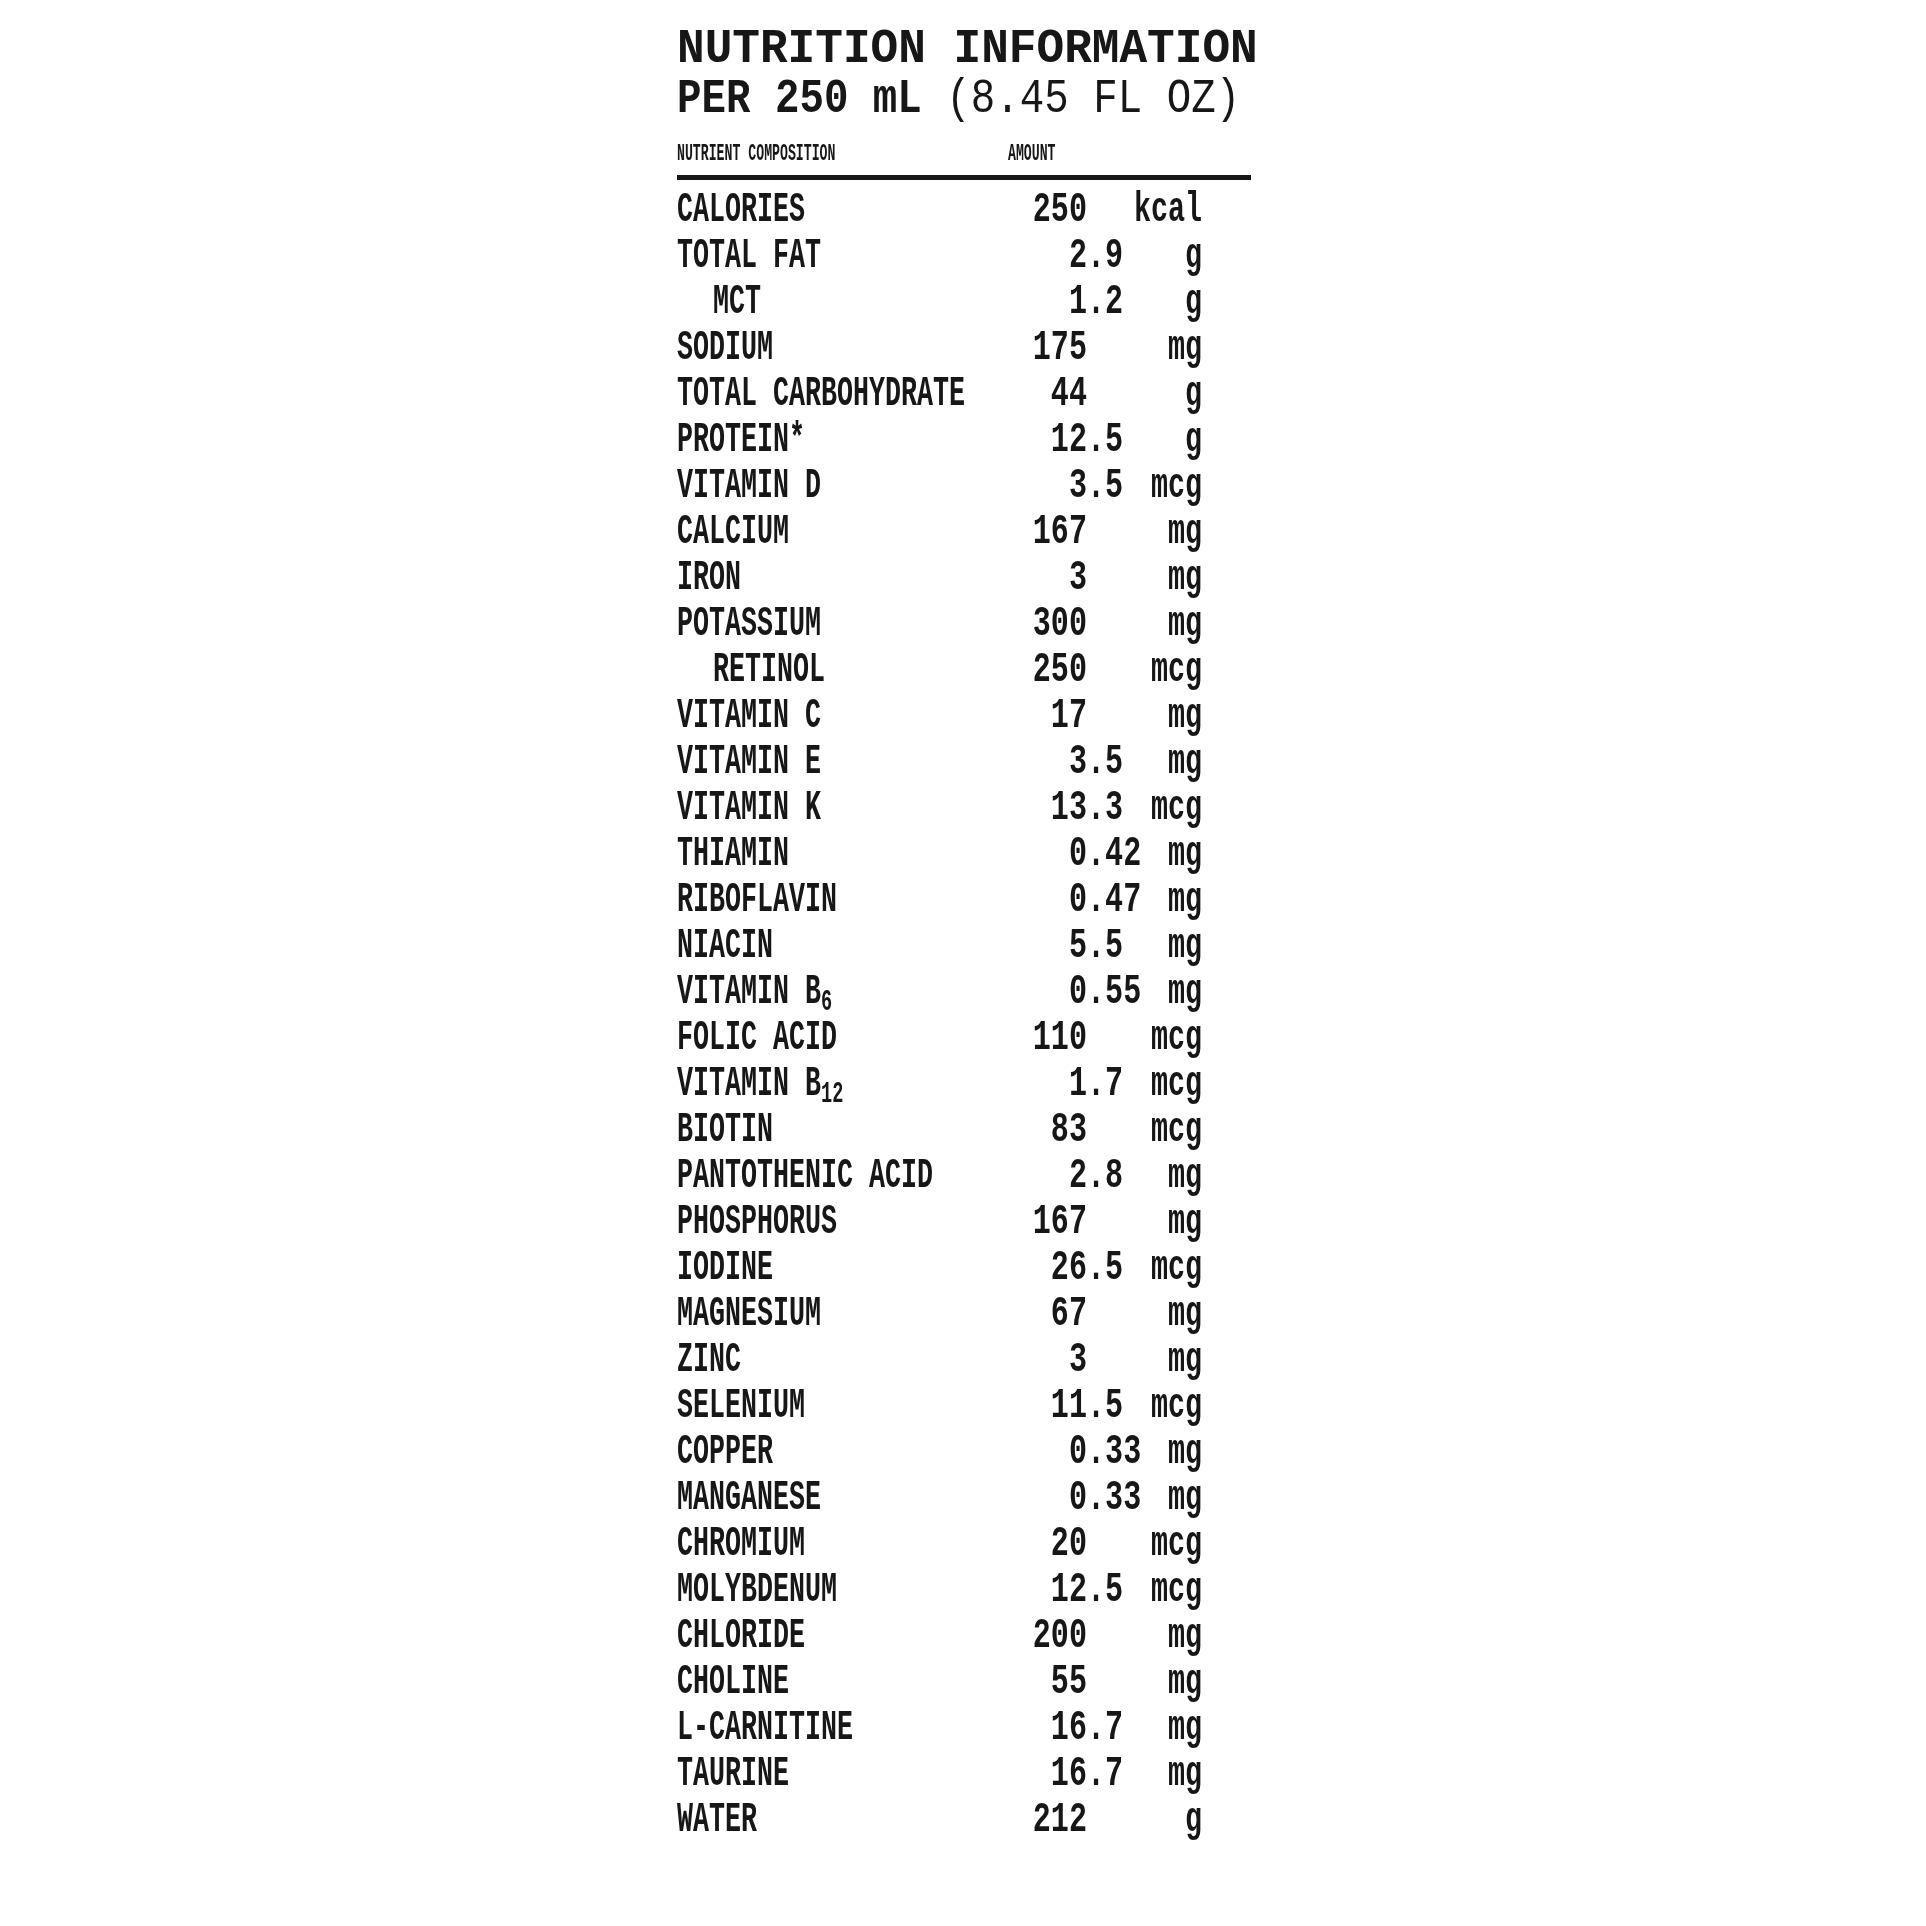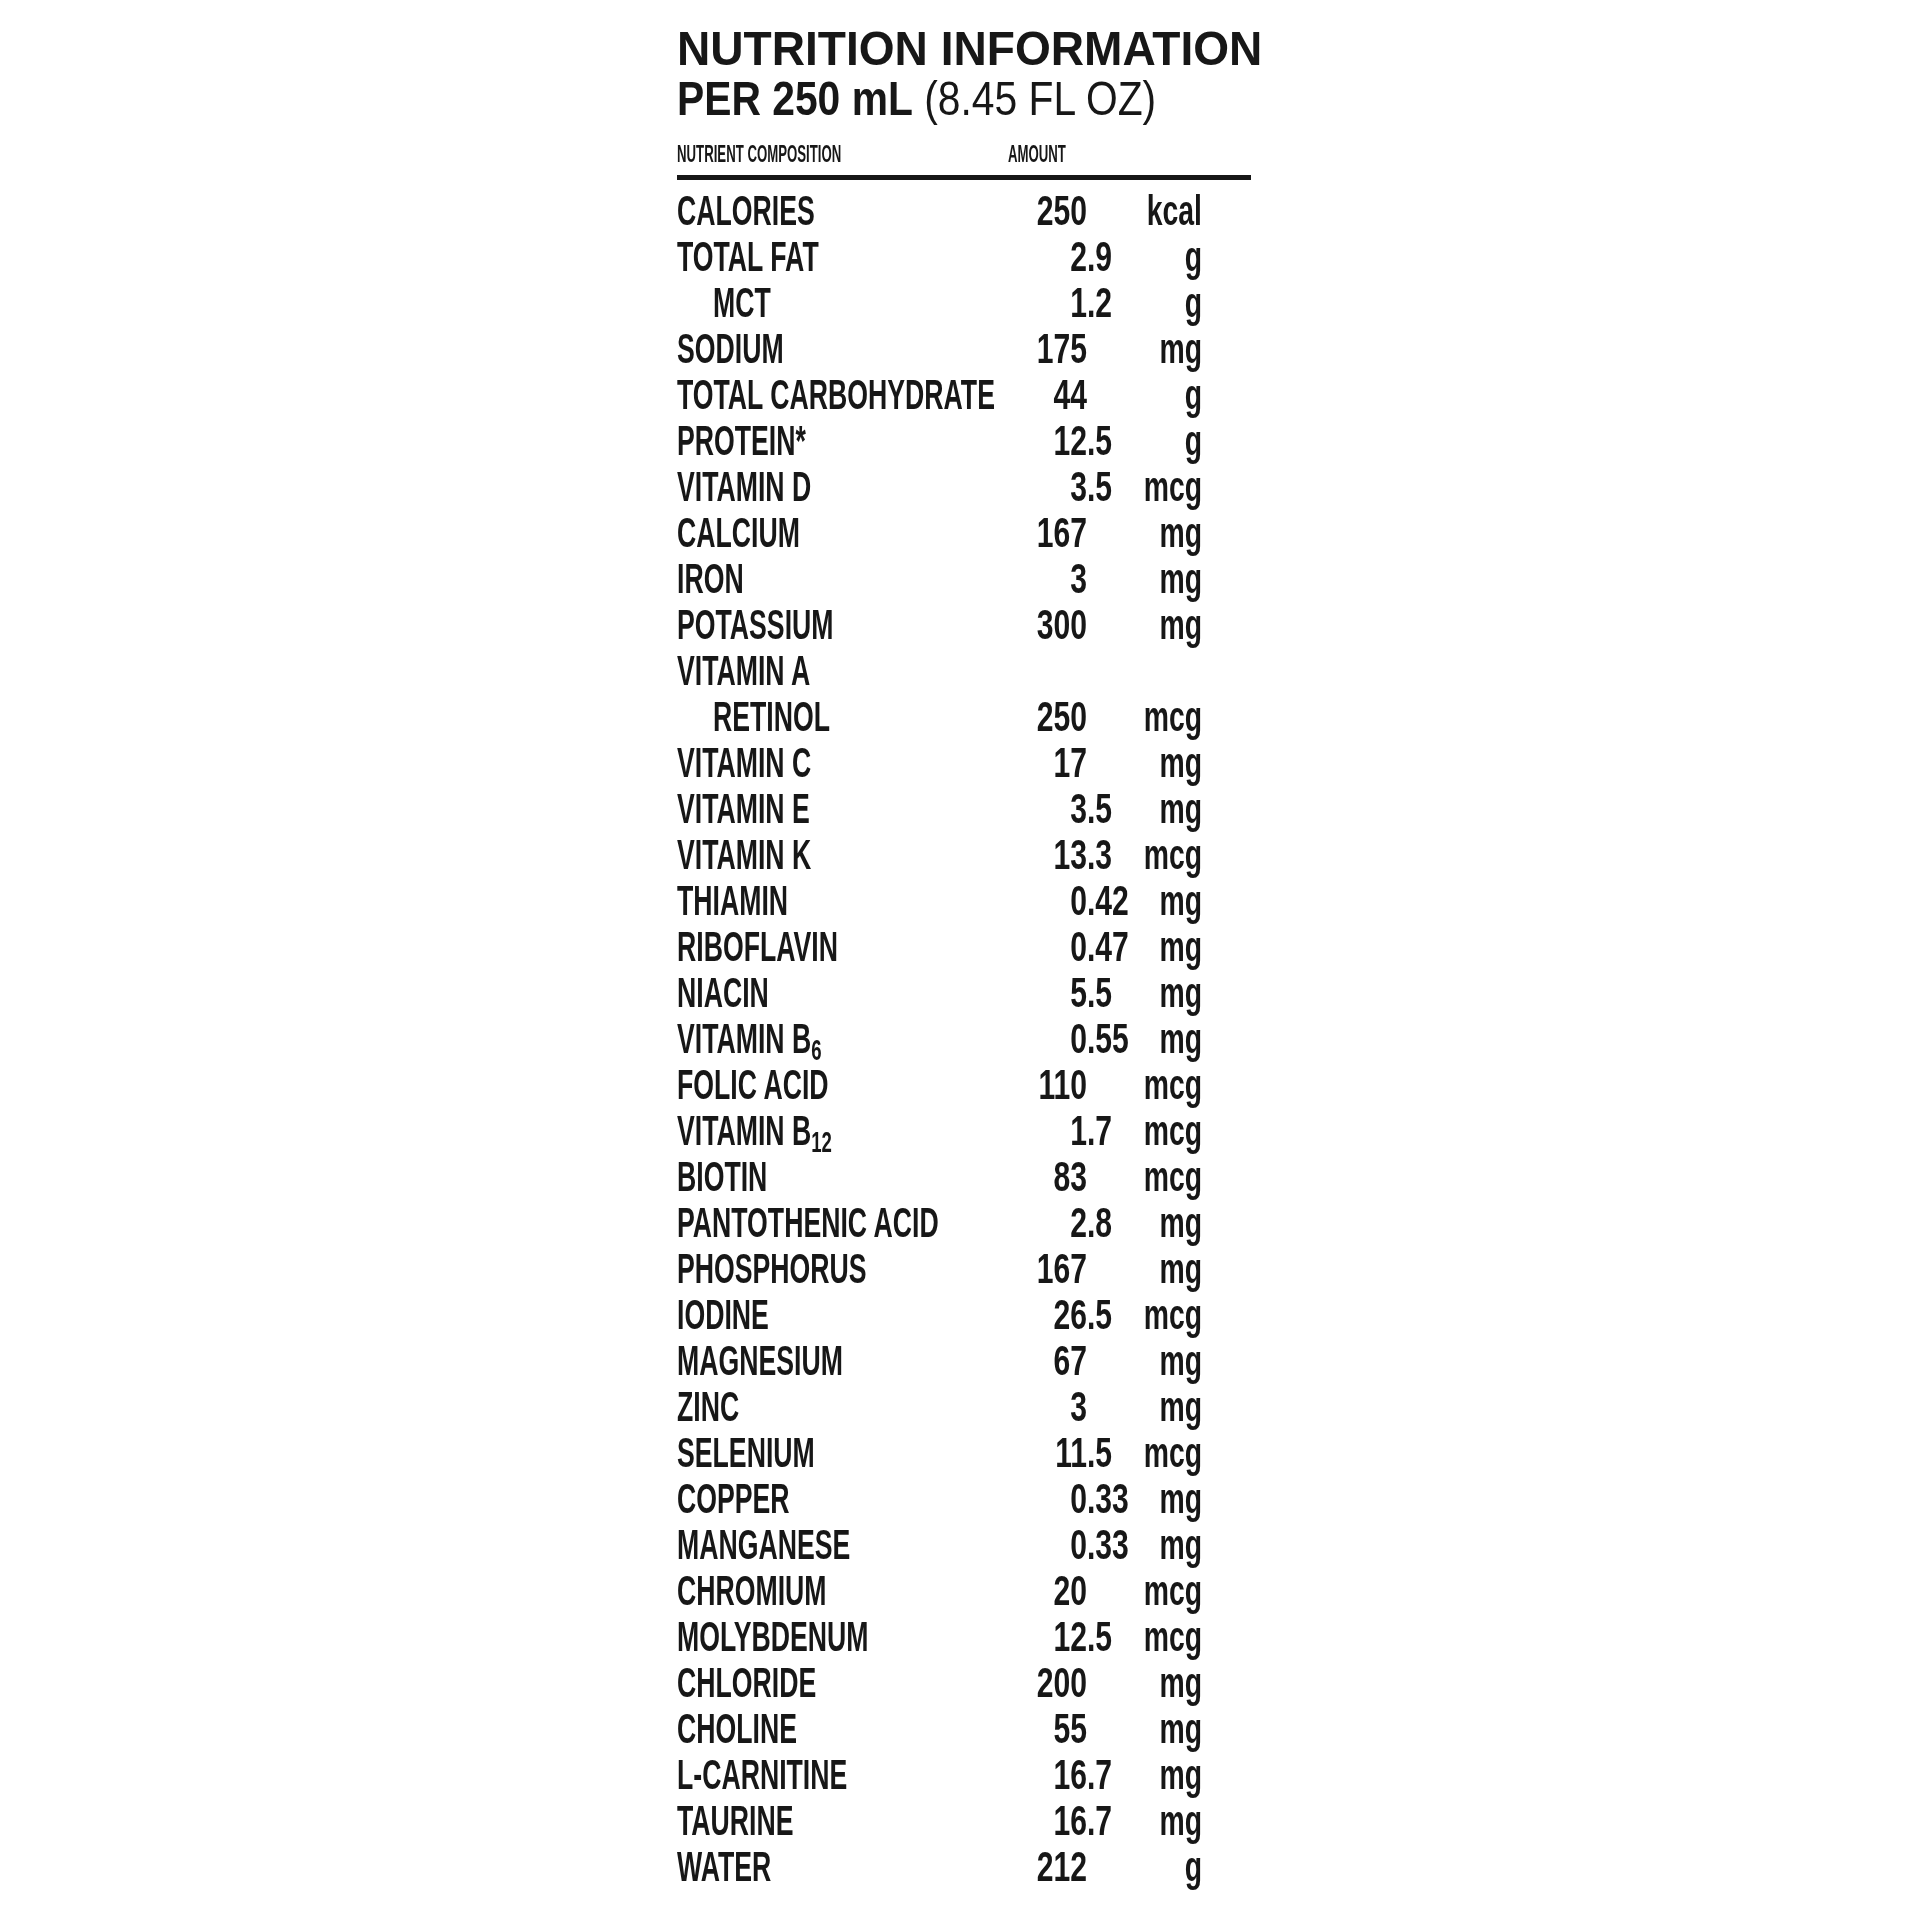--- a/index.html
+++ b/index.html
@@ -2,21 +2,21 @@
 <html><head>
 <meta charset="utf-8">
 <style>
   html, body { margin: 0; padding: 0; background: #ffffff; }
   .page {
     position: relative;
     width: 1927px;
     height: 1927px;
     background: #ffffff;
     overflow: hidden;
-    font-family: Liberation Sans, sans-serif;
+    font-family: Liberation Mono, monospace;
     color: #171717;
   }
   .panel { position: absolute; left: 677px; top: 0; width: 579px; height: 1927px; }
 
   
   .title { position: absolute; left: 0; top: 24px; white-space: nowrap; }
   .title .tline {
     font-size: 48px; font-weight: bold; line-height: 50px;
     transform-origin: 0 50%; white-space: nowrap;
   }
@@ -123,26 +123,20 @@
           <span class="amt-i">3</span>
           <span class="amt-f"></span>
           <span class="unit">mg</span>
         </div>
         <div class="row">
           <span class="lbl">POTASSIUM</span>
           <span class="amt-i">300</span>
           <span class="amt-f"></span>
           <span class="unit">mg</span>
         </div>
-        <div class="row">
-          <span class="lbl">VITAMIN A</span>
-          <span class="amt-i"></span>
-          <span class="amt-f"></span>
-          <span class="unit"></span>
-        </div>
         <div class="row indent">
           <span class="lbl">RETINOL</span>
           <span class="amt-i">250</span>
           <span class="amt-f"></span>
           <span class="unit">mcg</span>
         </div>
         <div class="row">
           <span class="lbl">VITAMIN C</span>
           <span class="amt-i">17</span>
           <span class="amt-f"></span>

